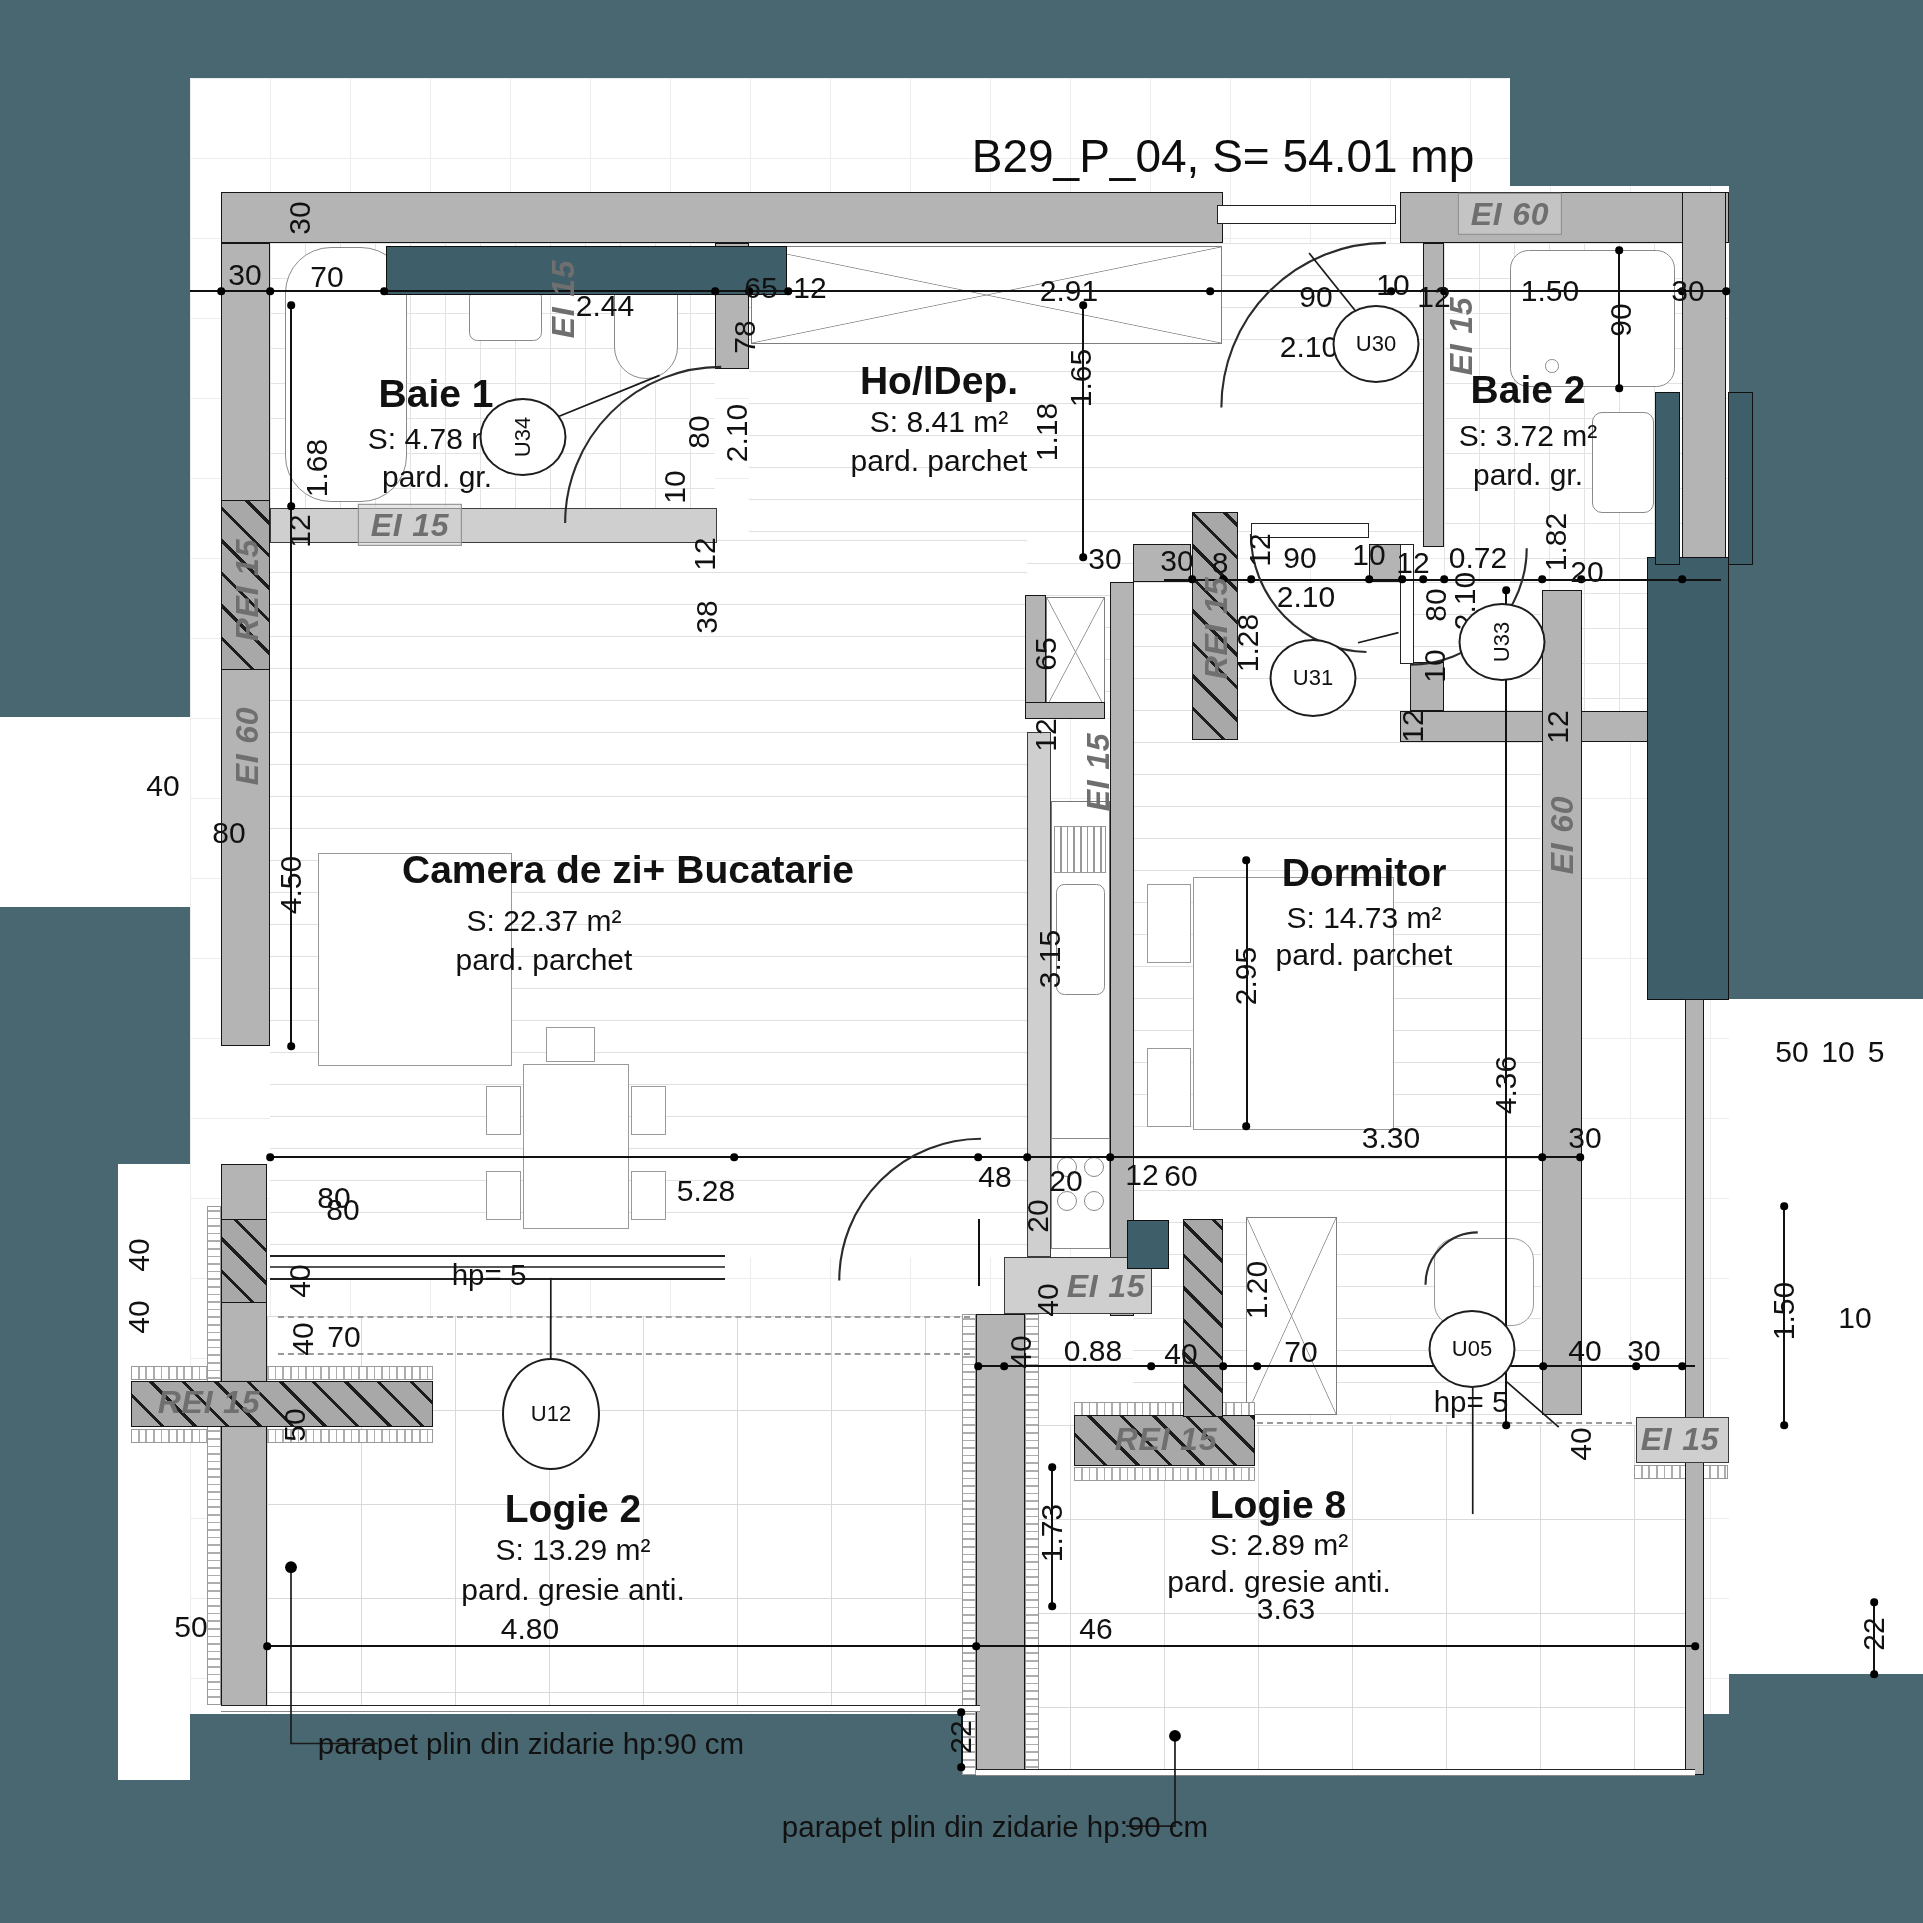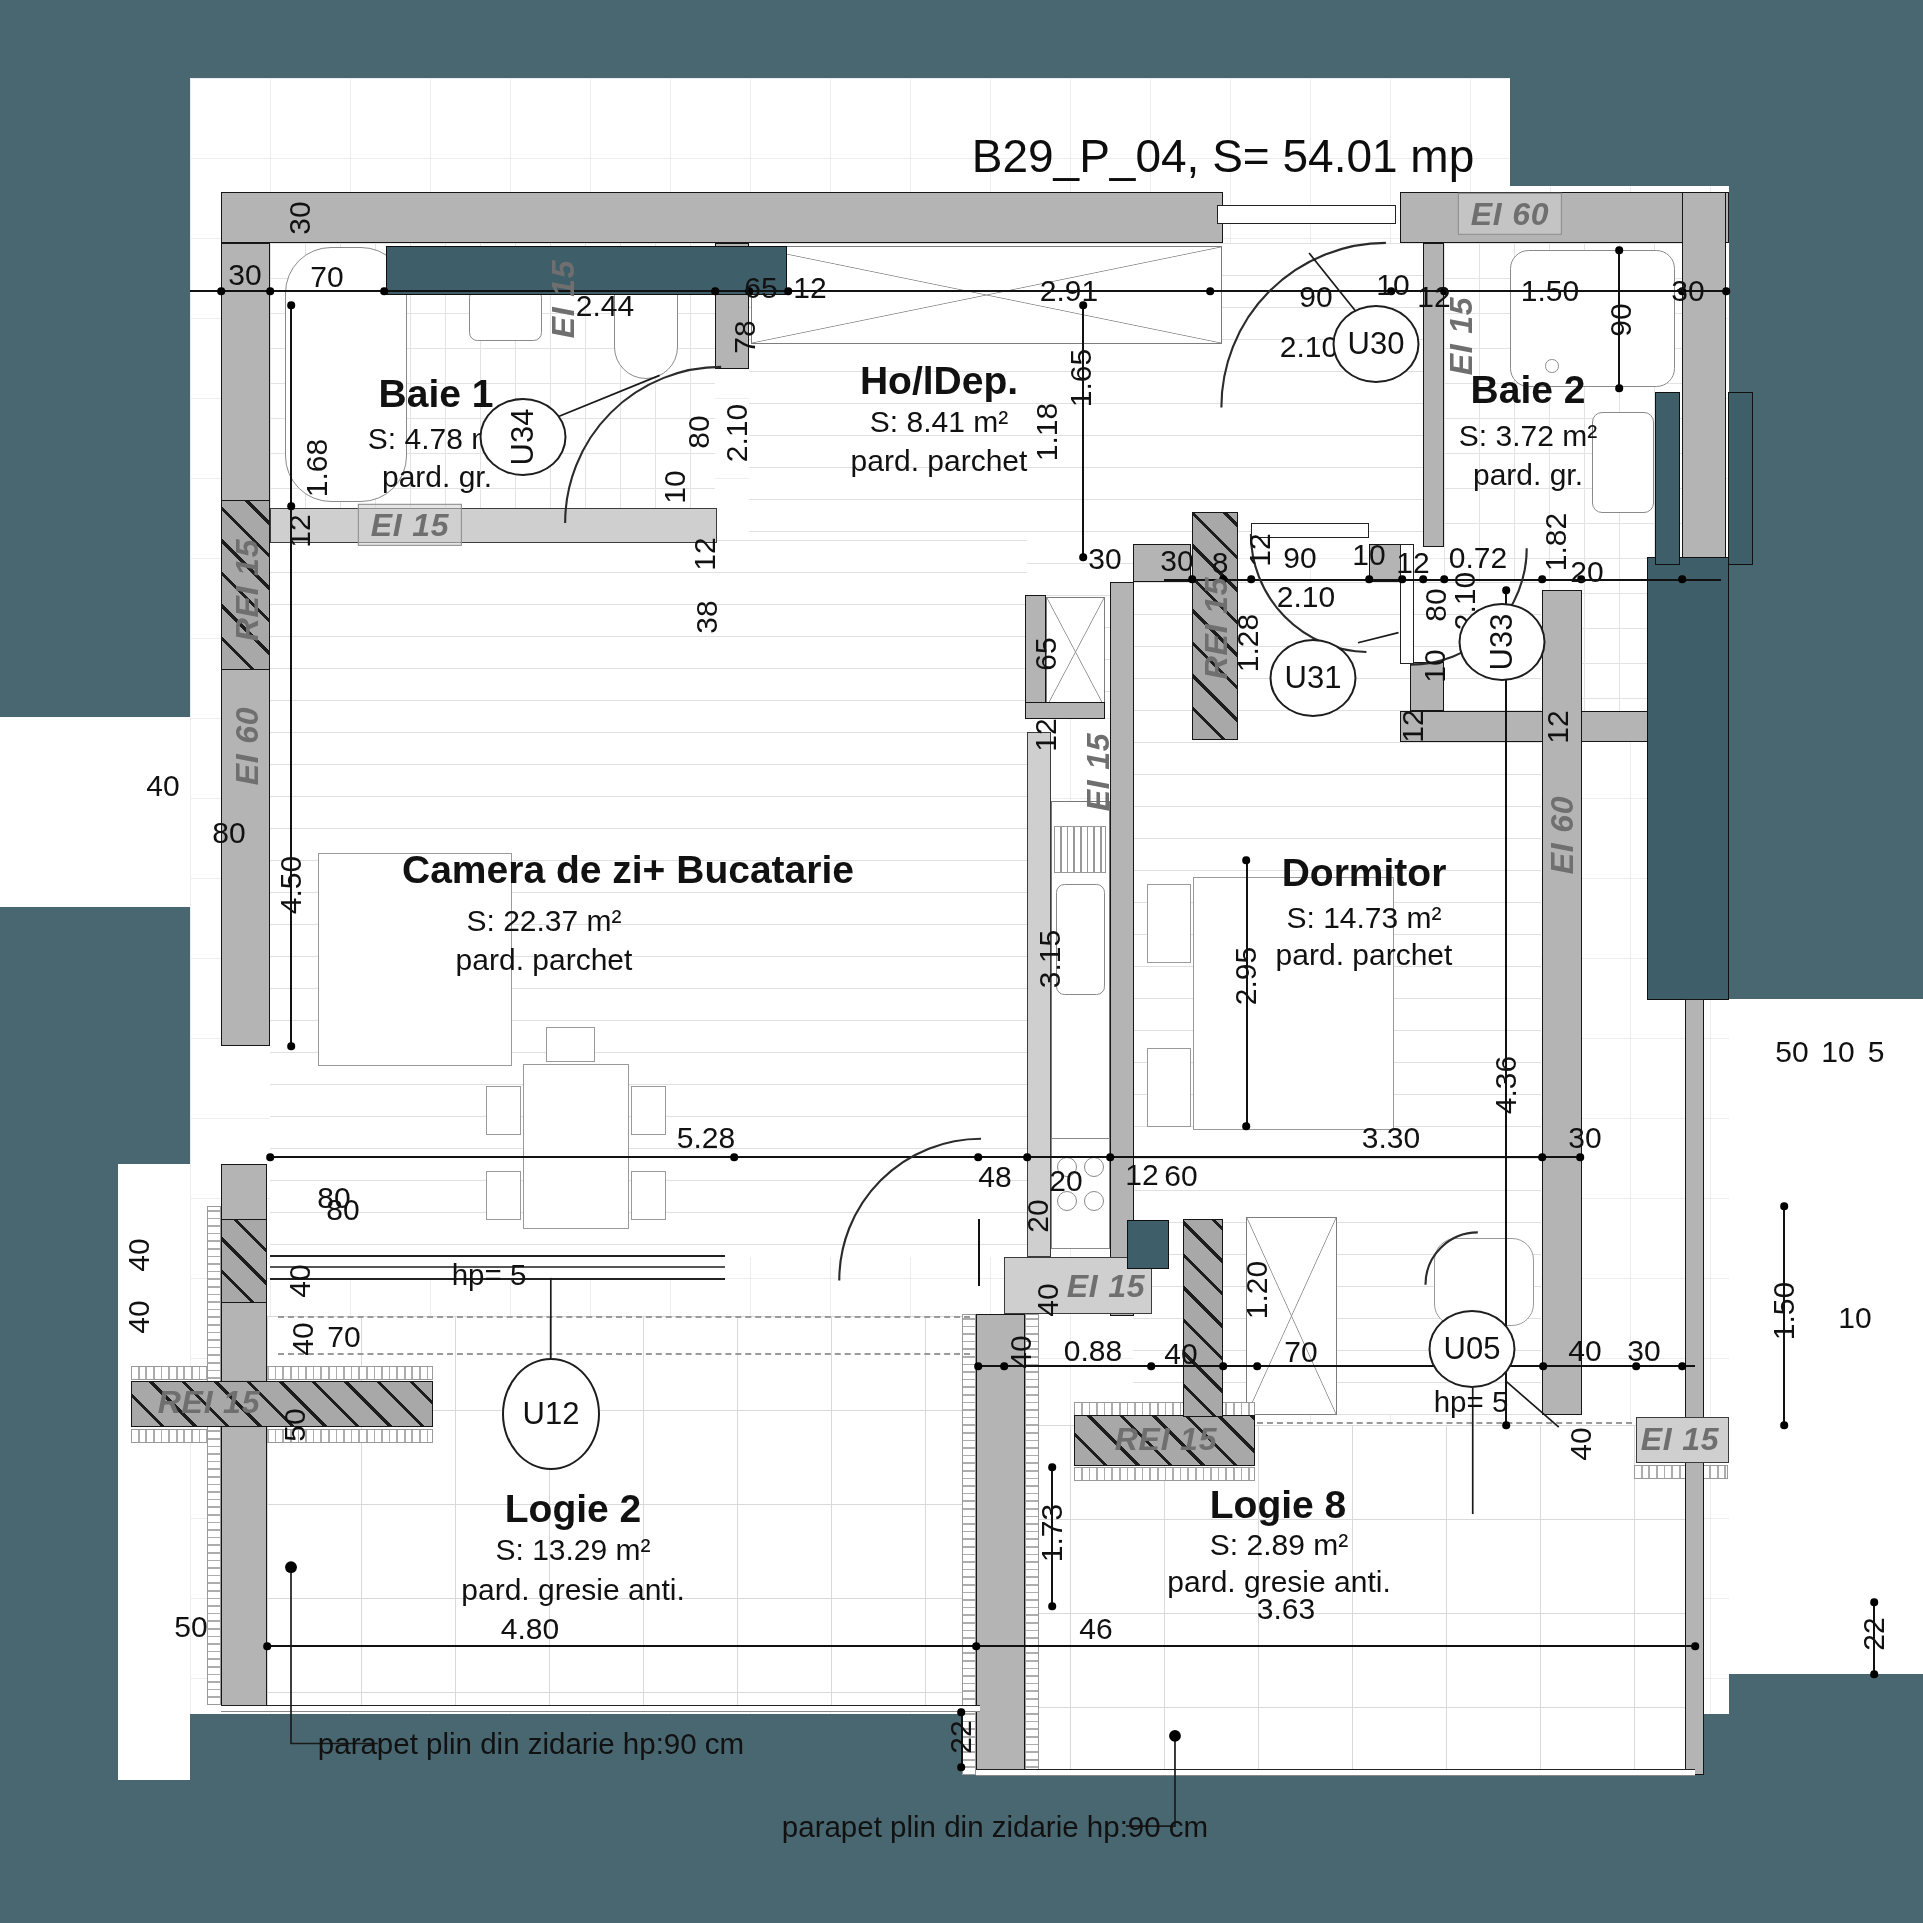--- a/index.html
+++ b/index.html
@@ -19,21 +19,21 @@
   .ins{background:repeating-linear-gradient(90deg,#ffffff 0 5.9px,#adadad 5.9px 7.6px);border:0.8px solid #9a9a9a;}
   .insv{background:repeating-linear-gradient(0deg,#ffffff 0 5.9px,#adadad 5.9px 7.6px);border:0.8px solid #9a9a9a;}
   .fix{background:#fff;border:1.7px solid #8a8a8a;}
   .dim{position:absolute;font-size:30px;white-space:nowrap;transform:translate(-50%,-50%);z-index:40;}
   .dim.v{transform:translate(-50%,-50%) rotate(-90deg);}
   .fire{position:absolute;font-size:32px;font-weight:bold;font-style:italic;color:#6f6f6f;
         white-space:nowrap;transform:translate(-50%,-50%);z-index:40;letter-spacing:0.8px;}
   .fire.v{transform:translate(-50%,-50%) rotate(-90deg);}
   .fire.box{border:1.7px solid #8a8a8a;padding:1.7px 11.8px;background:rgba(210,210,210,.55);}
   .tag{position:absolute;border:2.1px solid #1d1d1d;border-radius:50%;background:#fff;
-       display:flex;align-items:center;justify-content:center;font-size:31px;z-index:45;
+       display:flex;align-items:center;justify-content:center;font-size:22px;z-index:45;
        transform:translate(-50%,-50%);}
   .tag span{white-space:nowrap;}
   .tag.v span{transform:rotate(-90deg);}
   .rtitle{position:absolute;font-size:39px;font-weight:bold;white-space:nowrap;transform:translate(-50%,-50%);z-index:40;}
   .rsub{position:absolute;font-size:30px;white-space:nowrap;transform:translate(-50%,-50%);z-index:40;}
   .note{position:absolute;font-size:29.5px;white-space:nowrap;transform:translate(-50%,-50%);z-index:40;}
   .dline{position:absolute;background:#111;z-index:30;}
   .dot{position:absolute;width:7.6px;height:7.6px;border-radius:50%;background:#000;
        transform:translate(-50%,-50%);z-index:31;}
   .dash{position:absolute;border-top:2.5px dashed #9a9a9a;z-index:20;}
@@ -243,21 +243,21 @@
 <div class="dim" style="left: 1587px; top: 572px;">20</div>
 <div class="dim v" style="left: 1248px; top: 643px;">1.28</div>
 <div class="dim v" style="left: 1436px; top: 605px;">80</div>
 <div class="dim v" style="left: 1465px; top: 601px;">2.10</div>
 <div class="dim v" style="left: 1435px; top: 666px;">10</div>
 <div class="dim v" style="left: 1413px; top: 726px;">12</div>
 <div class="dim v" style="left: 1558px; top: 727px;">12</div>
 <div class="dim v" style="left: 291px; top: 885px;">4.50</div>
 <div class="dim" style="left: 163px; top: 786px;">40</div>
 <div class="dim" style="left: 229px; top: 833px;">80</div>
-<div class="dim" style="left: 706px; top: 1138px;">5.28</div>
+<div class="dim" style="left: 706px; top: 1191px;">5.28</div>
 <div class="dim" style="left: 343px; top: 1210px;">80</div>
 <div class="dim v" style="left: 1050px; top: 959px;">3.15</div>
 <div class="dim" style="left: 995px; top: 1177px;">48</div>
 <div class="dim" style="left: 1066px; top: 1181px;">20</div>
 <div class="dim v" style="left: 1038px; top: 1216px;">20</div>
 <div class="dim" style="left: 1142px; top: 1175px;">12</div>
 <div class="dim" style="left: 1181px; top: 1176px;">60</div>
 <div class="dim v" style="left: 1246px; top: 976px;">2.95</div>
 <div class="dim" style="left: 1391px; top: 1138px;">3.30</div>
 <div class="dim v" style="left: 1506px; top: 1085px;">4.36</div>

